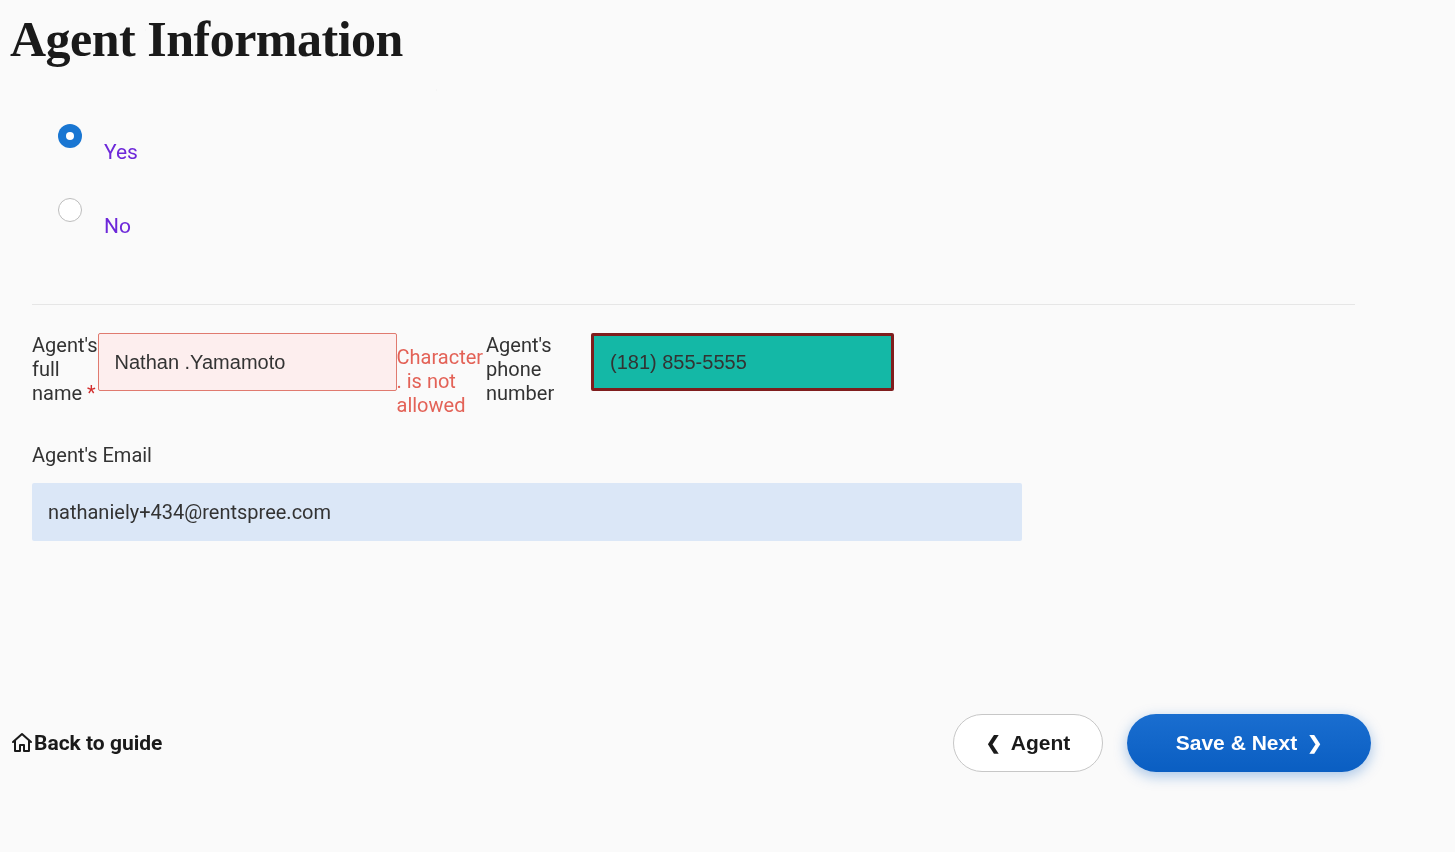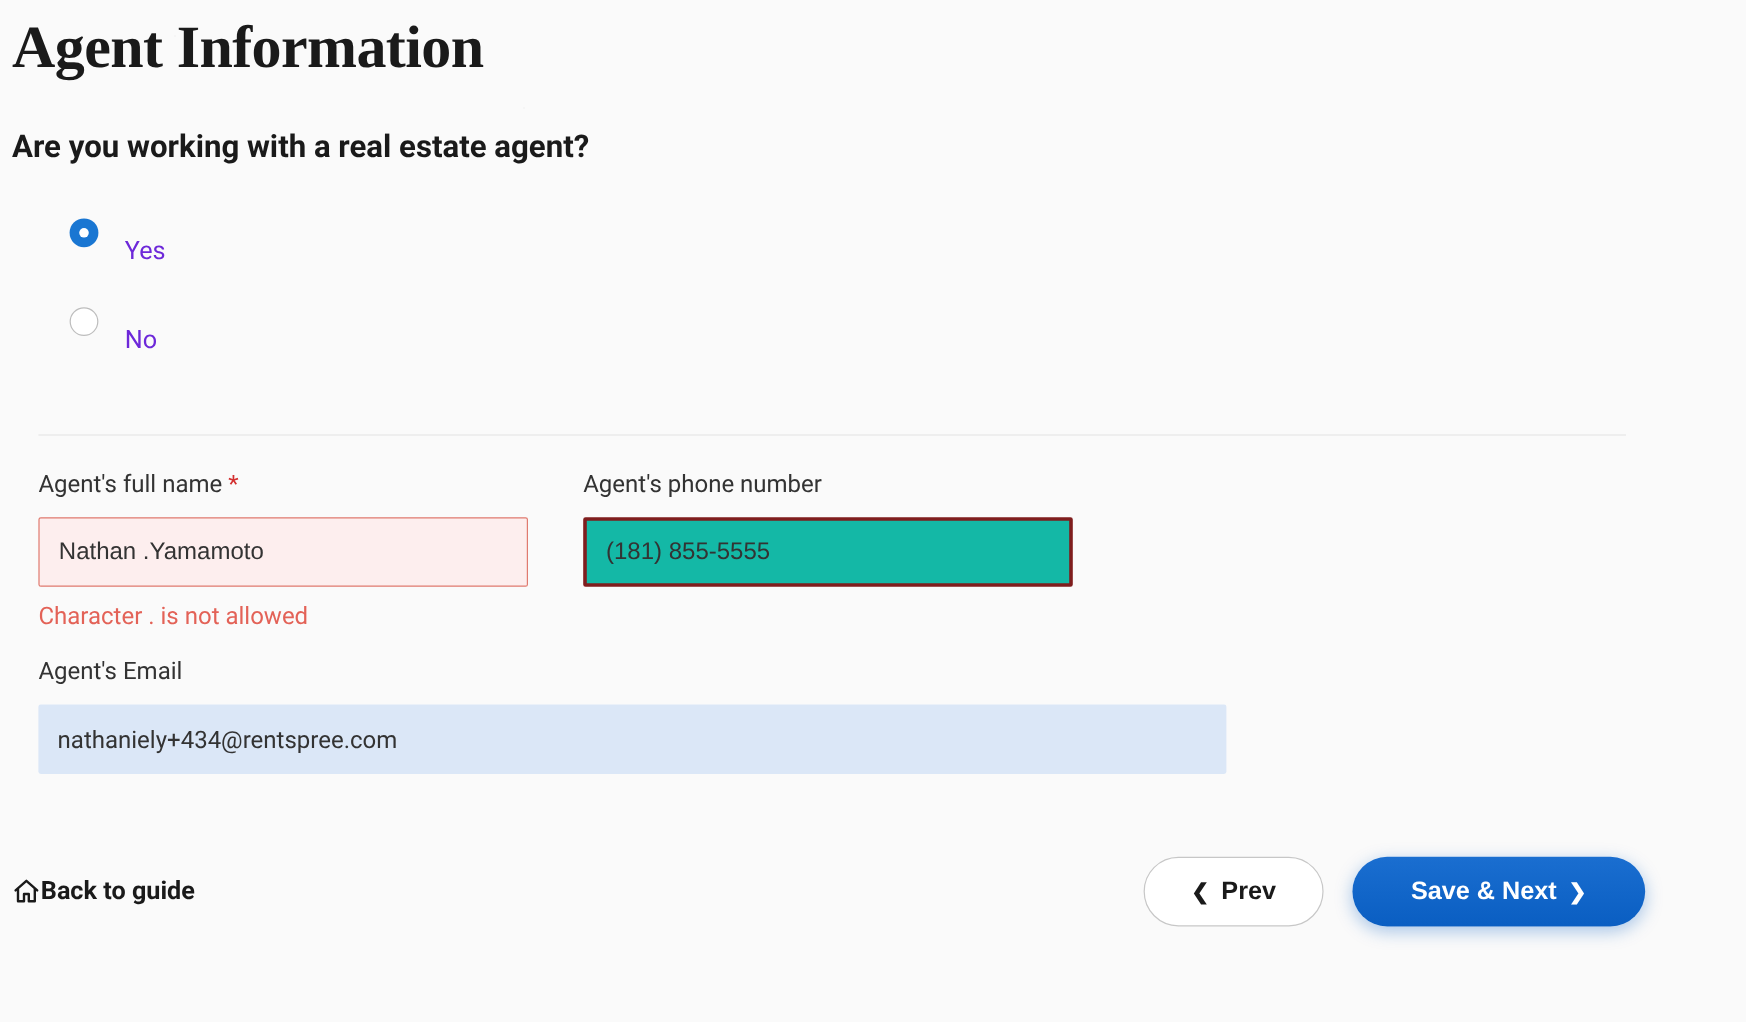--- a/index.html
+++ b/index.html
@@ -92,21 +92,21 @@
       margin-left: 22px;
       margin-right: 90px;
     }
     .form-row {
       display: flex;
       gap: 46px;
       padding-left: 22px;
     }
     .form-field {
       display: flex;
-      flex-direction: column;
+      flex-direction: row;
     }
     .field-label {
       font-size: 20px;
       color: #333;
       margin-bottom: 16px;
     }
     .req-star {
       color: #d32f2f;
     }
     .text-input {
@@ -204,21 +204,20 @@
     }
   </style>
 </head>
 <body>
 
 <div class="hex-bg"></div>
 
 <div class="container">
   <h1 class="page-title">Agent Information</h1>
 
-  <h2 class="question">Are you working with a real estate agent?</h2>
 
   <div class="radio-group">
     <div class="radio-option">
       <span class="radio-circle selected"></span>
       <span class="radio-label">Yes</span>
     </div>
     <div class="radio-option">
       <span class="radio-circle"></span>
       <span class="radio-label">No</span>
     </div>
@@ -253,20 +252,20 @@
     <svg class="home-icon" viewBox="0 0 24 24" fill="none" stroke="#1a1a1a" stroke-width="2" stroke-linecap="round" stroke-linejoin="round">
       <path d="M3 11L12 3l9 8"></path>
       <path d="M5 10v10h5v-6h4v6h5V10"></path>
     </svg>
     <span>Back to guide</span>
   </div>
 
   <div class="nav-buttons">
     <button class="btn btn-prev">
       <span class="chevron">❮</span>
-      <span>Prev</span>
+      <span>Agent</span>
     </button>
     <button class="btn btn-next">
       <span>Save &amp; Next</span>
       <span class="chevron">❯</span>
     </button>
   </div>
 </div>
 
 </body></html>

